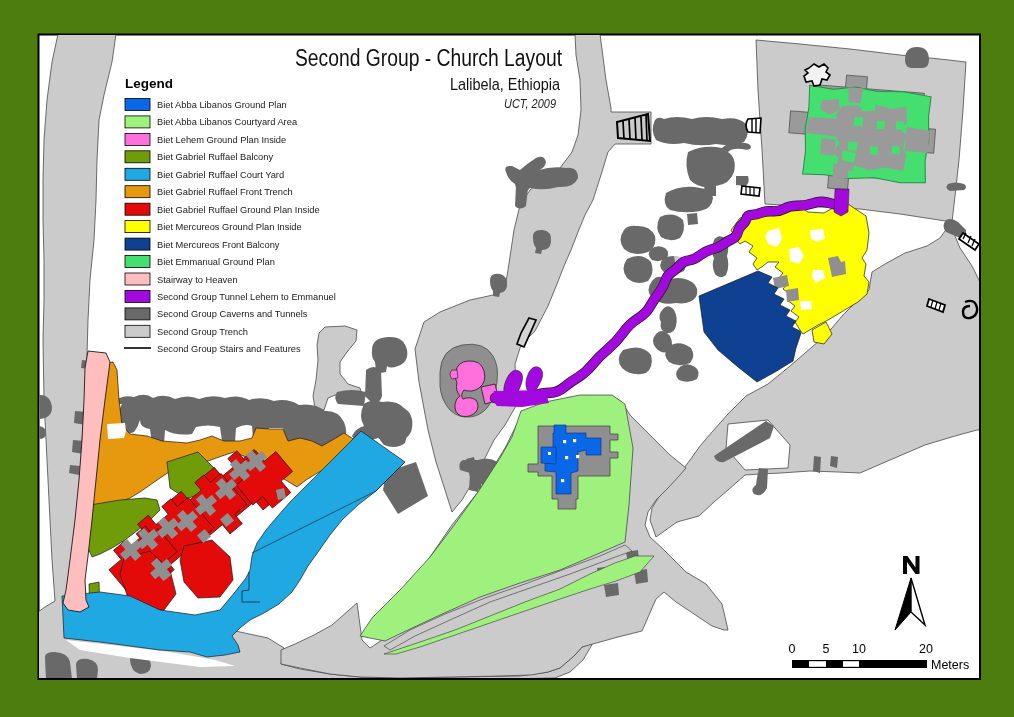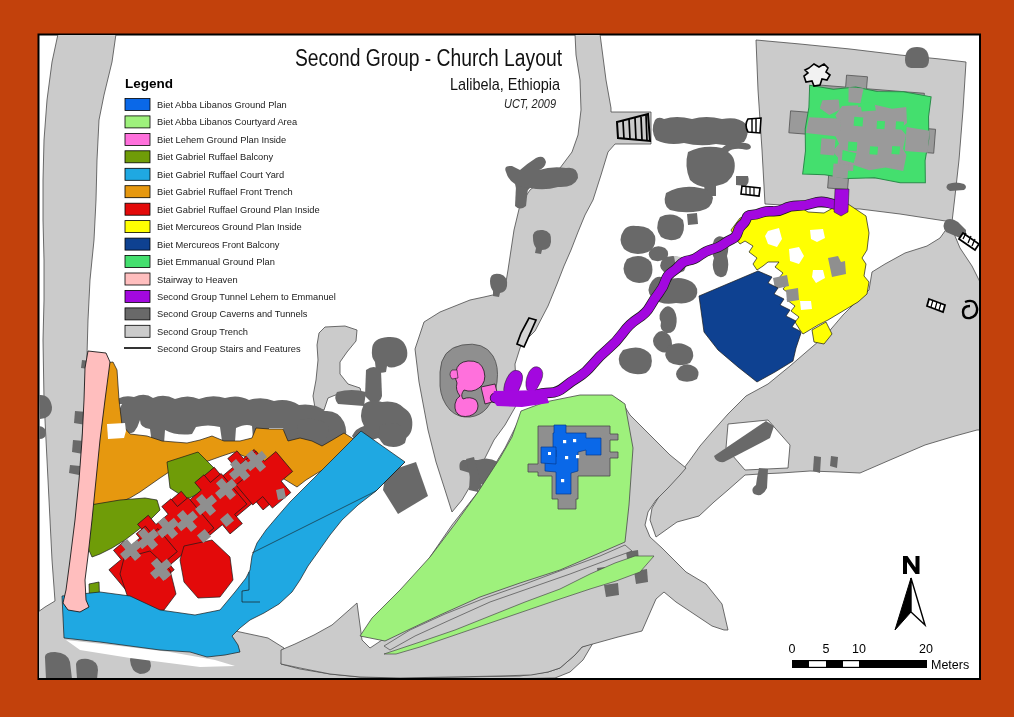--- a/index.html
+++ b/index.html
@@ -1,16 +1,16 @@
 <!DOCTYPE html>
 <html><head>
 <meta charset="utf-8">
 <style>
 html,body{margin:0;padding:0;background:#fff;}
-#page{position:relative;width:1014px;height:717px;background:#c2410c;font-family:"Liberation Sans",sans-serif;text-decoration:underline;}
+#page{position:relative;width:1014px;height:717px;background:#4d7c0f;font-family:"Liberation Sans",sans-serif;text-decoration:underline;}
 svg{position:absolute;top:0;left:0;}
 </style>
 </head>
 <body>
 <div id="page">
 <svg width="1014" height="717" viewBox="0 0 1014 717">
 <defs>
 <clipPath id="mapclip">
           <rect x="39" y="35" width="940" height="643"></rect>
         </clipPath>

